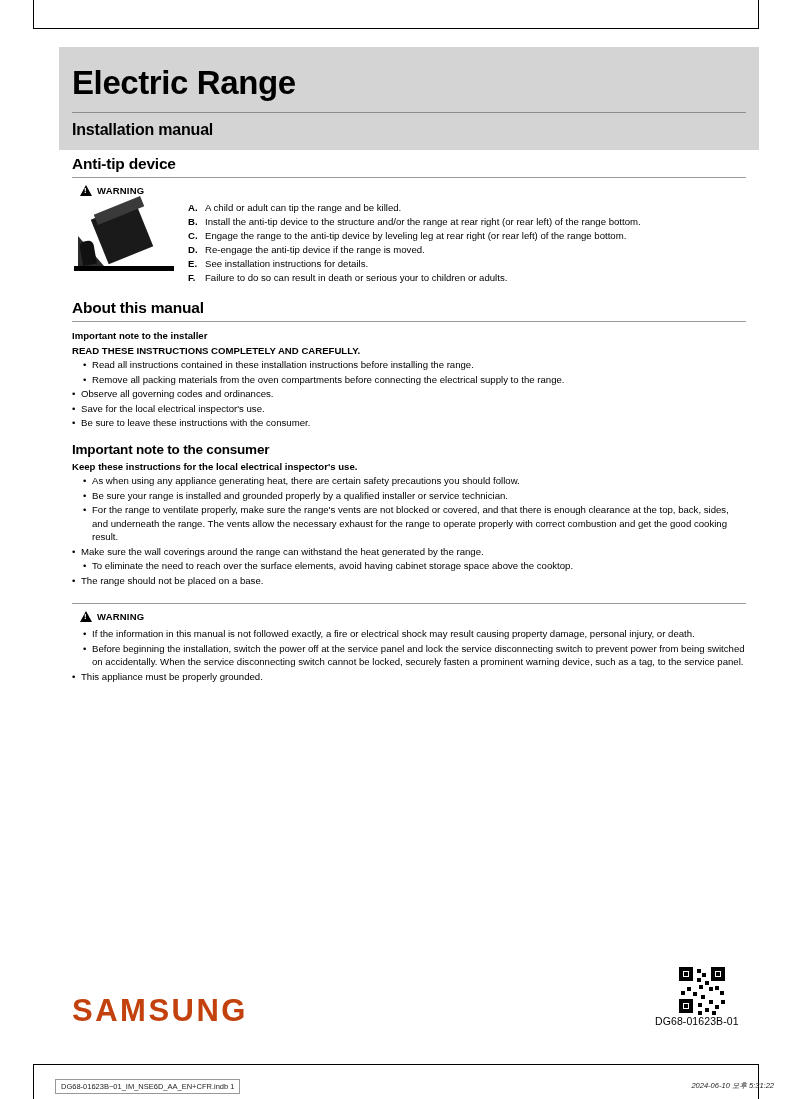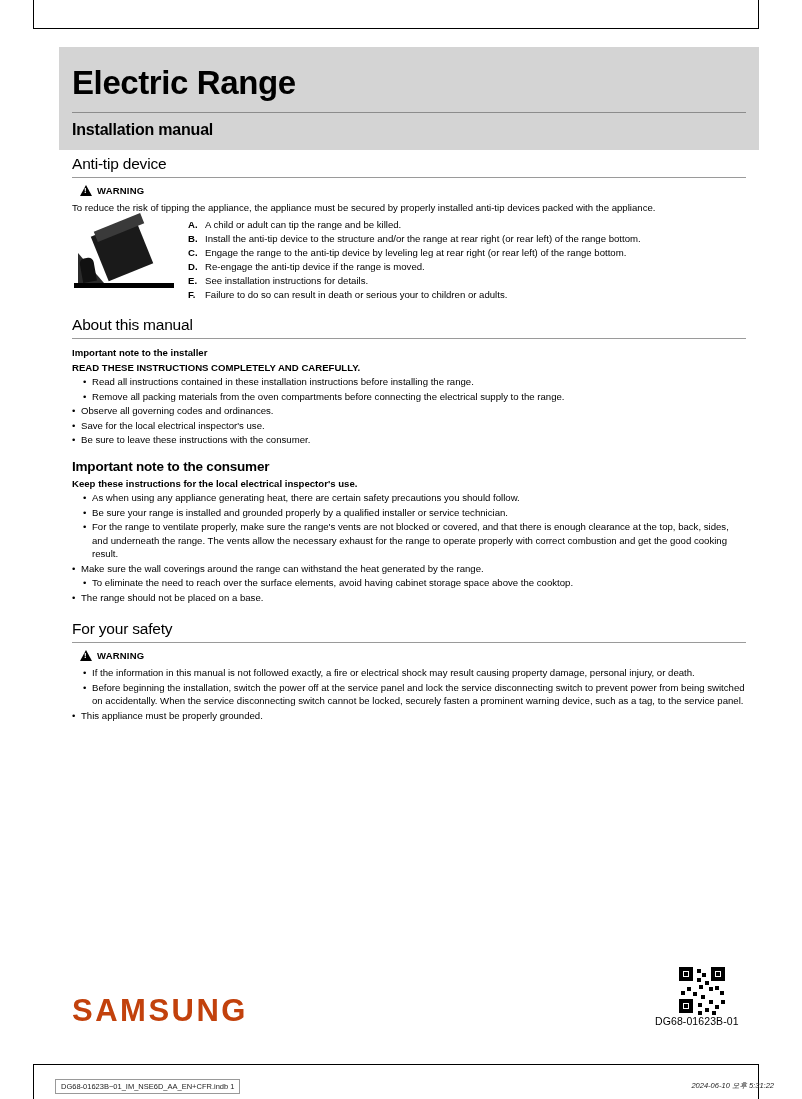--- a/index.html
+++ b/index.html
@@ -67,21 +67,21 @@
   
   .content {
     position: absolute;
     left: 72px;
     top: 155px;
     width: 674px;
   }
 
   h2.section-title {
     font-size: 15.5px;
-    font-weight: normal;
+    font-weight: bold;
     margin: 0;
     padding: 0 0 4px 0;
     letter-spacing: -0.2px;
   }
   .section-rule {
     height: 1px;
     background: #9a9a9a;
     margin-bottom: 7px;
   }
   .section { margin-bottom: 2px; }
@@ -290,21 +290,20 @@
 
 <div class="content">
 
   <div class="section">
     <h2 class="section-title">Anti-tip device</h2>
     <div class="section-rule"></div>
     <div class="warning-row">
       <span class="warn-tri"></span>
       <span class="warn-label">WARNING</span>
     </div>
-    <p class="body-text">To reduce the risk of tipping the appliance, the appliance must be secured by properly installed anti-tip devices packed with the appliance.</p>
 
     <div class="antitip-block">
       <div class="illus">
         <div class="range-body"></div>
         <div class="range-top"></div>
         <div class="wedge"></div>
         <div class="person"></div>
         <div class="floor"></div>
       </div>
       <ol class="lettered">
@@ -390,21 +389,20 @@
           <span class="tx">To eliminate the need to reach over the surface elements, avoid having cabinet storage space above the cooktop.</span>
         </li>
       <li>
           <span class="dot">•</span>
           <span class="tx">The range should not be placed on a base.</span>
         </li>
     </ul>
   </div>
 
   <div class="section" style="margin-top:16px;">
-    <h2 class="section-title">For your safety</h2>
     <div class="section-rule"></div>
     <div class="warning-row">
       <span class="warn-tri"></span>
       <span class="warn-label">WARNING</span>
     </div>
     <ul class="bullets">
       <li class="indent">
           <span class="dot">•</span>
           <span class="tx">If the information in this manual is not followed exactly, a fire or electrical shock may result causing property damage, personal injury, or death.</span>
         </li>

